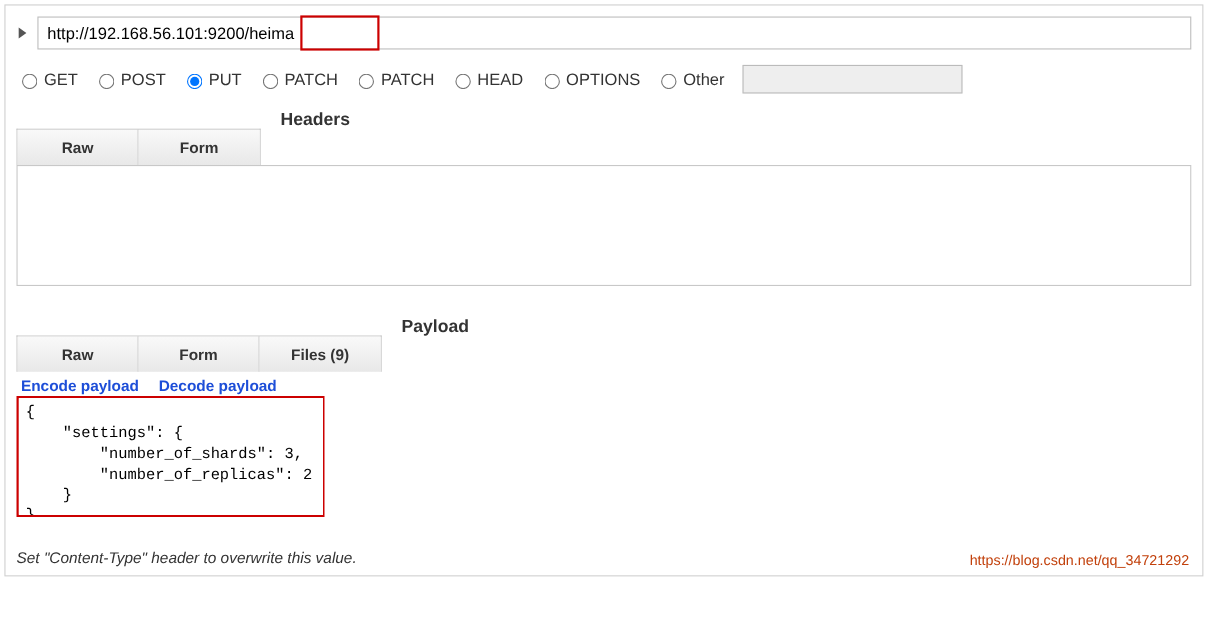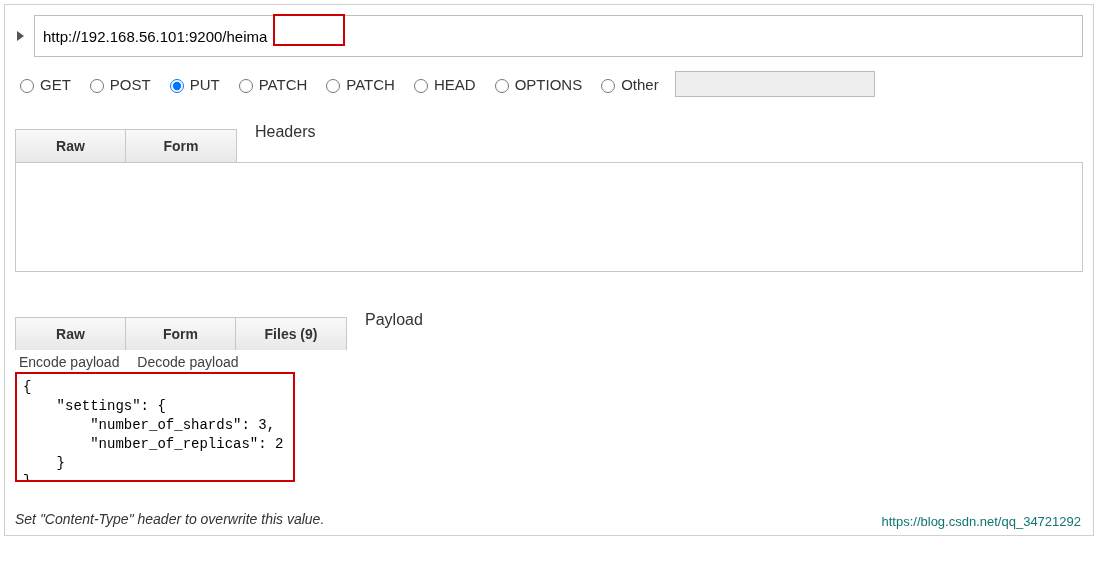--- a/index.html
+++ b/index.html
@@ -27,21 +27,21 @@
     border-top: 5px solid transparent;
     border-bottom: 5px solid transparent;
     border-left: 7px solid #555;
     margin: 0 4px 0 2px;
   }
   .url-input {
     flex: 1;
     border: 1px solid #bdbdbd;
     padding: 6px 8px;
     font-size: 15px;
-    height: 42px;
+    height: 30px;
   }
   .url-highlight {
     position: absolute;
     border: 2px solid #cc0000;
     pointer-events: none;
   }
   .url-wrap { position: relative; flex:1; display:flex; }
   .methods {
     display: flex;
     align-items: center;
@@ -63,32 +63,32 @@
     width: 110px;
     text-align: center;
     padding: 8px 0;
     font-weight: bold;
     font-size: 14px;
     border-right: 1px solid #c8c8c8;
     background: linear-gradient(#f9f9f9,#e8e8e8);
     cursor: pointer;
   }
   .tab:last-child { border-right: none; }
-  .section-title { font-weight: normal; font-size: 16px; padding: 8px 0 0 18px; margin-top: 10px; }
+  .section-title { font-weight: bold; font-size: 16px; padding: 8px 0 0 18px; }
   .big-textarea {
     width: 100%;
     height: 110px;
     border: 1px solid #c8c8c8;
     resize: none;
     margin-bottom: 18px;
     font-family: inherit;
     padding:6px;
   }
   .payload-links { margin: 4px 0 2px 4px; font-size: 14px;}
-  .payload-links a { color: #404040; text-decoration: none; margin-right: 14px; cursor:pointer;}
+  .payload-links a { color: #1d4ed8; text-decoration: none; margin-right: 14px; cursor:pointer;font-weight:bold;}
   .payload-box-wrap { position: relative; }
   .payload-box {
     width: 280px;
     height: 110px;
     border: 2px solid #cc0000;
     font-family: "Courier New", monospace;
     font-size: 14px;
     padding: 4px 6px;
     white-space: pre;
     resize: none;
@@ -118,21 +118,21 @@
     transform: translateY(-50%);
     border-left: 5px solid transparent;
     border-right: 5px solid transparent;
     border-top: 6px solid #333;
   }
   .ct-caption { font-style: italic; color: #333; font-size: 14px;}
   .watermark {
     position: absolute;
     right: 12px;
     bottom: 6px;
-    color: #0f766e;
+    color: #c2410c;
     font-size: 13px;
   }
   .outer { position: relative; }
 </style>
 </head>
 <body>
 
 <div class="outer">
 
   <div class="url-row">

